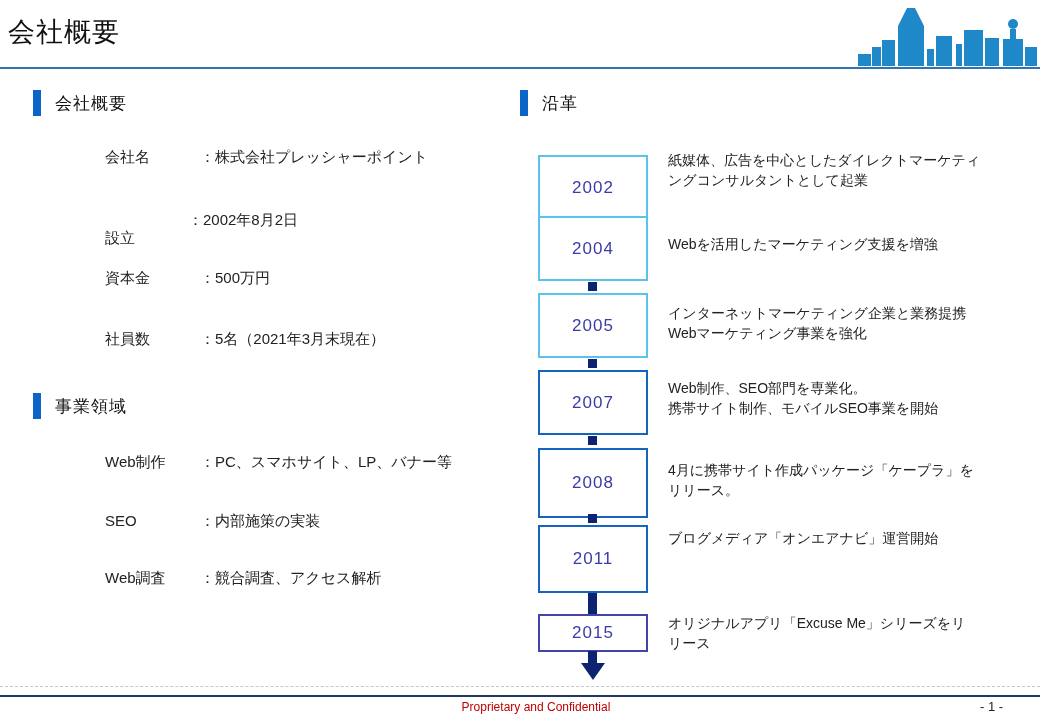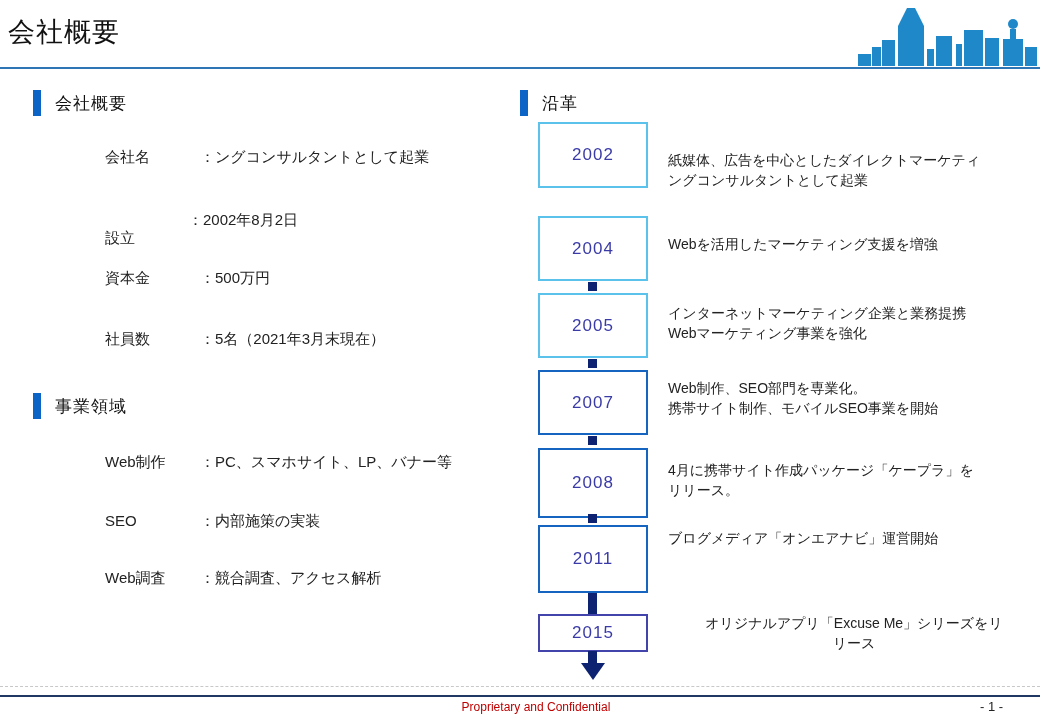--- a/index.html
+++ b/index.html
@@ -104,21 +104,21 @@
   </svg>
 </div>
 <div class="abs title-rule"></div>
 
 <div class="abs section-head" style="left:33px; top:90px;">
   <span class="section-bar"></span>
   <span class="section-label">会社概要</span>
 </div>
 
 <div class="abs fact-label" style="left:105px; top:148px;">会社名</div>
-<div class="abs fact-value" style="left:200px; top:148px;">：ングコンサルタントとして起業</div>
+<div class="abs fact-value" style="left:200px; top:148px;">：株式会社プレッシャーポイント</div>
 
 <div class="abs fact-label" style="left:105px; top:229px;">設立</div>
 <div class="abs fact-value" style="left:188px; top:211px;">：2002年8月2日</div>
 
 <div class="abs fact-label" style="left:105px; top:269px;">資本金</div>
 <div class="abs fact-value" style="left:200px; top:269px;">：500万円</div>
 
 <div class="abs fact-label" style="left:105px; top:330px;">社員数</div>
 <div class="abs fact-value" style="left:200px; top:330px;">：5名（2021年3月末現在）</div>
 
@@ -134,21 +134,21 @@
 <div class="abs fact-value" style="left:200px; top:512px;">：内部施策の実装</div>
 
 <div class="abs fact-label" style="left:105px; top:569px;">Web調査</div>
 <div class="abs fact-value" style="left:200px; top:569px;">：競合調査、アクセス解析</div>
 
 <div class="abs section-head" style="left:520px; top:90px;">
   <span class="section-bar"></span>
   <span class="section-label">沿革</span>
 </div>
 
-<div class="abs year-box ev-light" style="top:122px; height:66px;">2002</div>
+<div class="abs year-box ev-light" style="top:155px; height:66px;">2002</div>
 <div class="abs year-box ev-light" style="top:216px; height:65px;">2004</div>
 <div class="abs year-box ev-light" style="top:293px; height:65px;">2005</div>
 <div class="abs year-box ev-mid" style="top:370px; height:65px;">2007</div>
 <div class="abs year-box ev-mid" style="top:448px; height:70px;">2008</div>
 <div class="abs year-box ev-mid" style="top:525px; height:68px;">2011</div>
 <div class="abs year-box ev-last" style="top:614px; height:38px;">2015</div>
 
 <div class="abs connector-square" style="top:282px;"></div>
 <div class="abs connector-square" style="top:359px;"></div>
 <div class="abs connector-square" style="top:436px;"></div>
@@ -160,19 +160,19 @@
 <div class="abs event-desc" style="top:150px;">紙媒体、広告を中心としたダイレクトマーケティ
 ングコンサルタントとして起業</div>
 <div class="abs event-desc" style="top:234px;">Webを活用したマーケティング支援を増強</div>
 <div class="abs event-desc" style="top:303px;">インターネットマーケティング企業と業務提携
 Webマーケティング事業を強化</div>
 <div class="abs event-desc" style="top:378px;">Web制作、SEO部門を専業化。
 携帯サイト制作、モバイルSEO事業を開始</div>
 <div class="abs event-desc" style="top:460px;">4月に携帯サイト作成パッケージ「ケープラ」を
 リリース。</div>
 <div class="abs event-desc" style="top:528px;">ブログメディア「オンエアナビ」運営開始</div>
-<div class="abs event-desc" style="top:613px;text-align:center;">オリジナルアプリ「Excuse Me」シリーズをリ
+<div class="abs event-desc" style="top:613px;">オリジナルアプリ「Excuse Me」シリーズをリ
 リース</div>
 
 <div class="abs footer-dashed"></div>
 <div class="abs footer-rule"></div>
 <div class="abs footer-confidential">Proprietary and Confidential</div>
 <div class="abs footer-page">- 1 -</div>
 
 </body></html>

